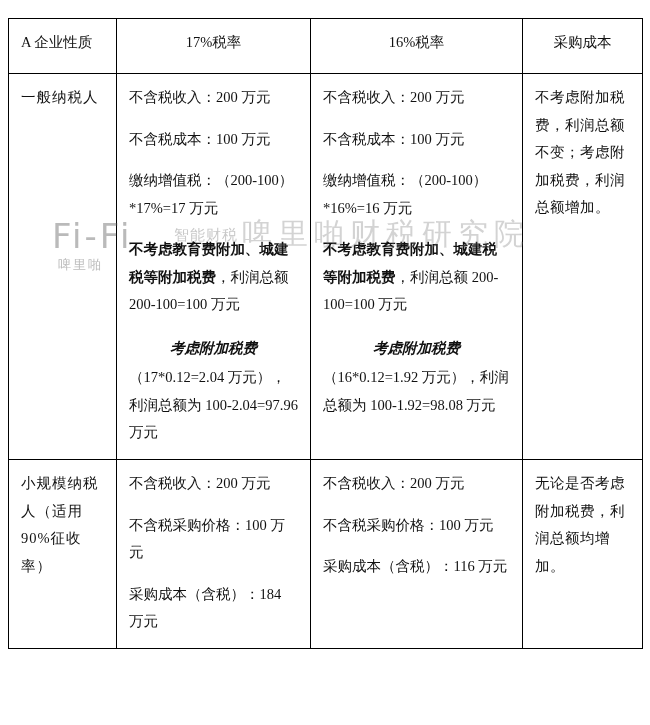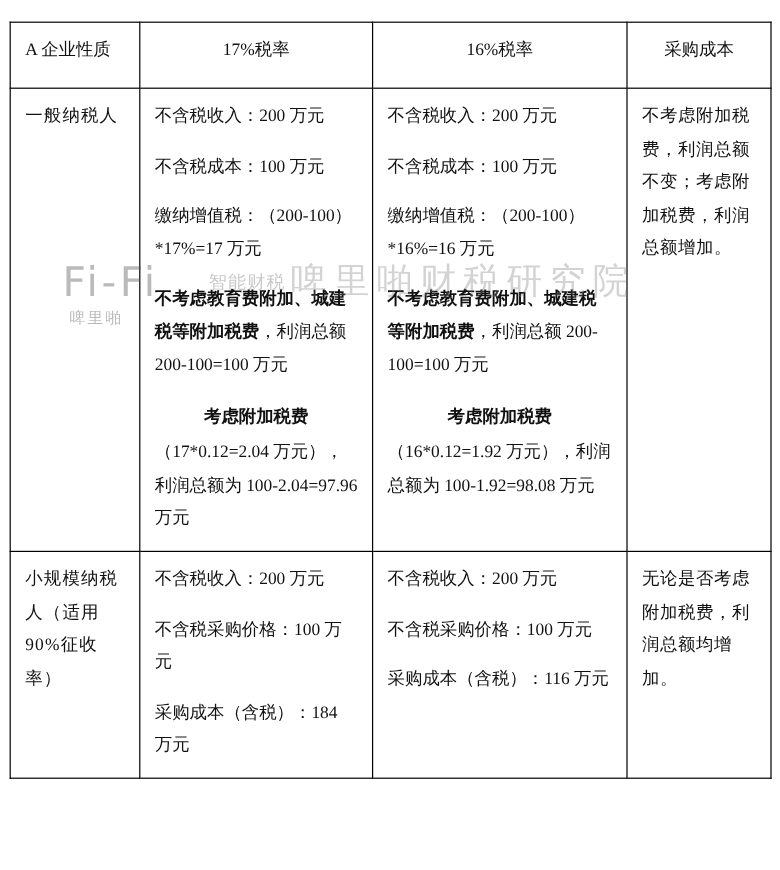--- a/index.html
+++ b/index.html
@@ -61,20 +61,21 @@
     font-weight: bold;
   }
   p.l {
     margin: 0 0 14px 0;
   }
   p.l:last-child {
     margin-bottom: 0;
   }
   p.tight {
     margin: 16px 0 2px 0;
+    font-style: italic;
   }
   .benefit {
     line-height: 2.25;
     letter-spacing: 0.5px;
   }
   .ctr-blk {
     text-align: center;
   }
 
   

